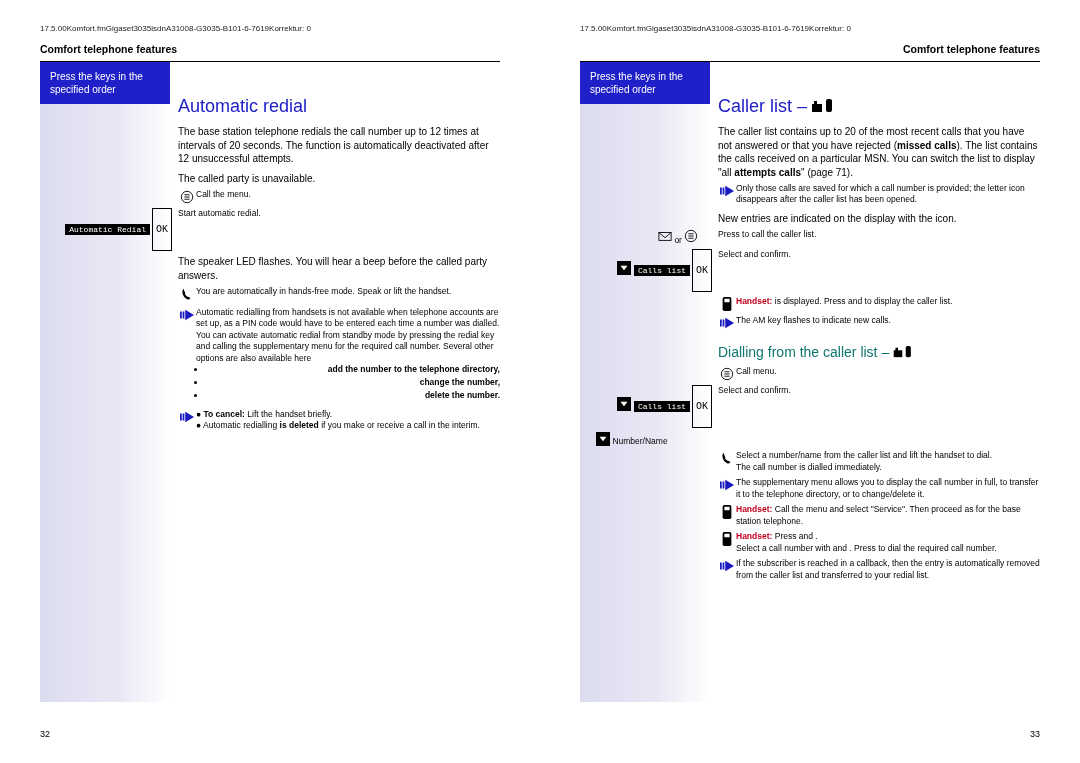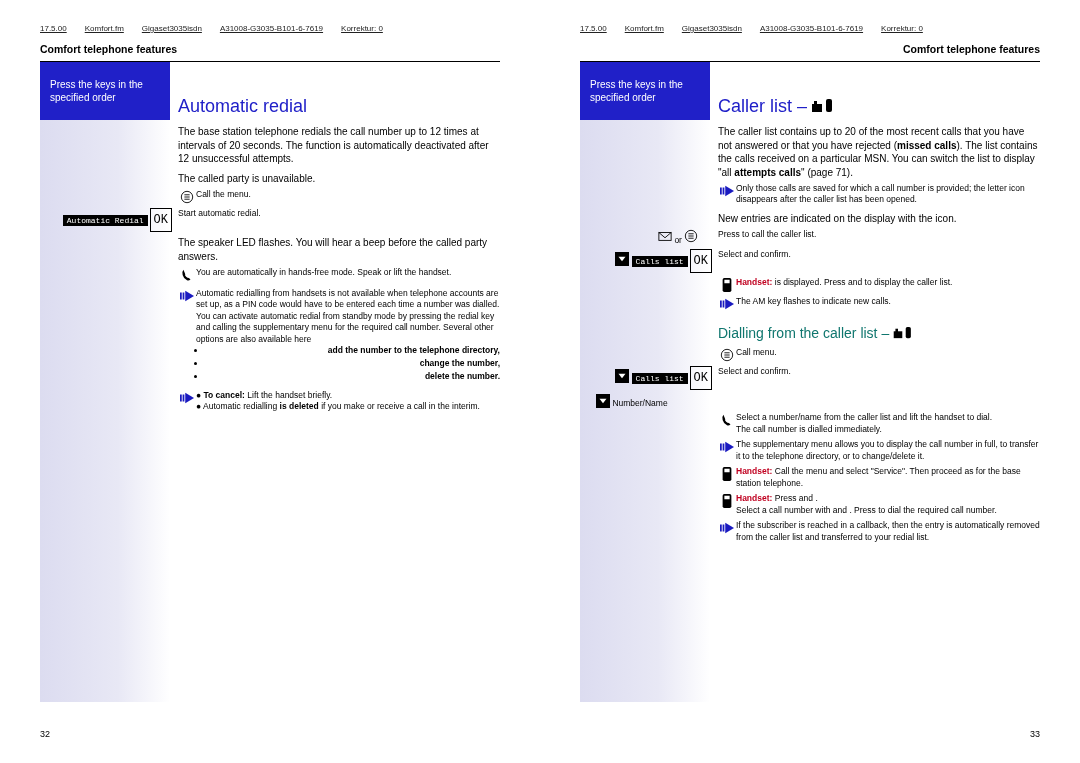--- a/index.html
+++ b/index.html
@@ -1,36 +1,36 @@
 <!DOCTYPE html>
 <html><head>
 <meta charset="utf-8">
 <style>
   * { margin: 0; padding: 0; box-sizing: border-box; }
   body { font-family: Arial, Helvetica, sans-serif; font-size: 9px; background: #fff; color: #000; }
   .spread { display: flex; width: 1080px; height: 763px; margin: 0 auto; }
   .page { width: 540px; height: 763px; position: relative; padding: 24px 40px 24px 40px; }
   .page-right { padding: 24px 40px 24px 40px; }
-  .topmeta { font-size: 8px; color: #222; display: flex; gap: 18px; margin-bottom: 10px; white-space: nowrap; text-decoration: underline; }
+  .topmeta { font-size: 8px; color: #222; display: flex; margin-bottom: 10px; white-space: nowrap; }
   .topmeta span { }
   .section-header { font-weight: bold; font-size: 10.5px; margin-bottom: 6px; }
   .page-right .section-header { text-align: right; }
   .hr { border-top: 1px solid #000; margin-bottom: 0; }
   .layout { display: flex; height: 640px; }
   .sidebar { width: 130px; position: relative; background: linear-gradient(to right, #dcdcf0 0%, #e8e8f5 60%, #ffffff 100%); }
-  .sidebar-blue { background: #2020c8; color: #fff; padding: 16px 10px; font-size: 10px; line-height: 1.3; }
+  .sidebar-blue { background: #2020c8; color: #fff; padding: 8px 10px; font-size: 10px; line-height: 1.3; }
   .content { flex: 1; padding: 4px 0 0 8px; position: relative; }
   .h-blue { color: #2020c8; font-size: 18px; font-weight: normal; margin: 30px 0 8px 0; }
   .h-blue-sm { color: #0f766e; font-size: 14px; font-weight: normal; margin: 14px 0 6px 0; }
   .para { font-size: 10px; line-height: 1.35; margin-bottom: 4px; }
   .row { display: flex; align-items: flex-start; margin-bottom: 4px; }
   .rc-icon { width: 18px; flex: 0 0 18px; display: flex; align-items: flex-start; justify-content: center; padding-top: 1px; }
   .rc-body { flex: 1; font-size: 8.5px; line-height: 1.35; }
   .menu-box { display: inline-block; background: #000; color: #fff; font-family: "Courier New", monospace; font-size: 8px; padding: 1px 4px; margin-right: 2px; }
-  .ok-box { display: inline-block; border: 1px solid #000; font-family: "Courier New", monospace; font-size: 12px; padding: 4px 3px; }
+  .ok-box { display: inline-block; border: 1px solid #000; font-family: "Courier New", monospace; font-size: 10px; padding: 15px 3px; }
   .bullet-list { font-size: 8.5px; line-height: 1.4; padding-left: 10px; }
   .bullet-list li { margin-bottom: 1px; text-align: right; }
   .pagenum { position: absolute; bottom: 24px; font-size: 9px; }
   .pn-left { left: 40px; }
   .pn-right { right: 40px; }
   svg.ic { width: 14px; height: 14px; }
   .after-side-pad { height: 30px; }
 </style>
 </head>
 <body>

